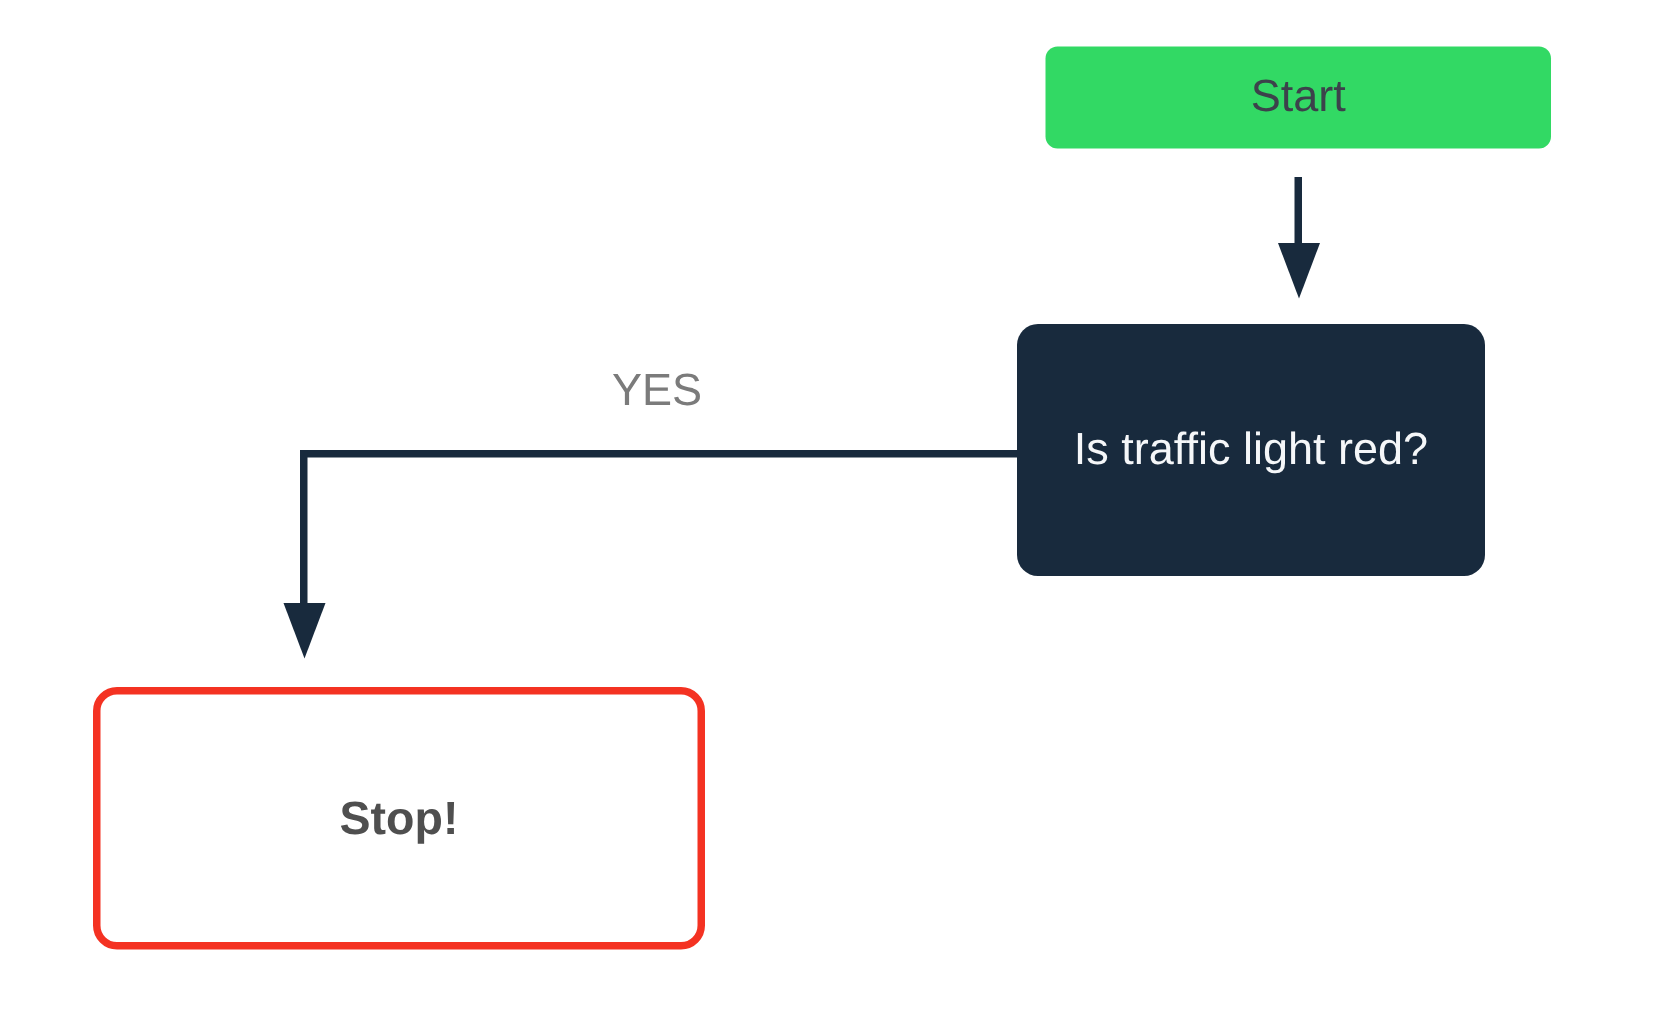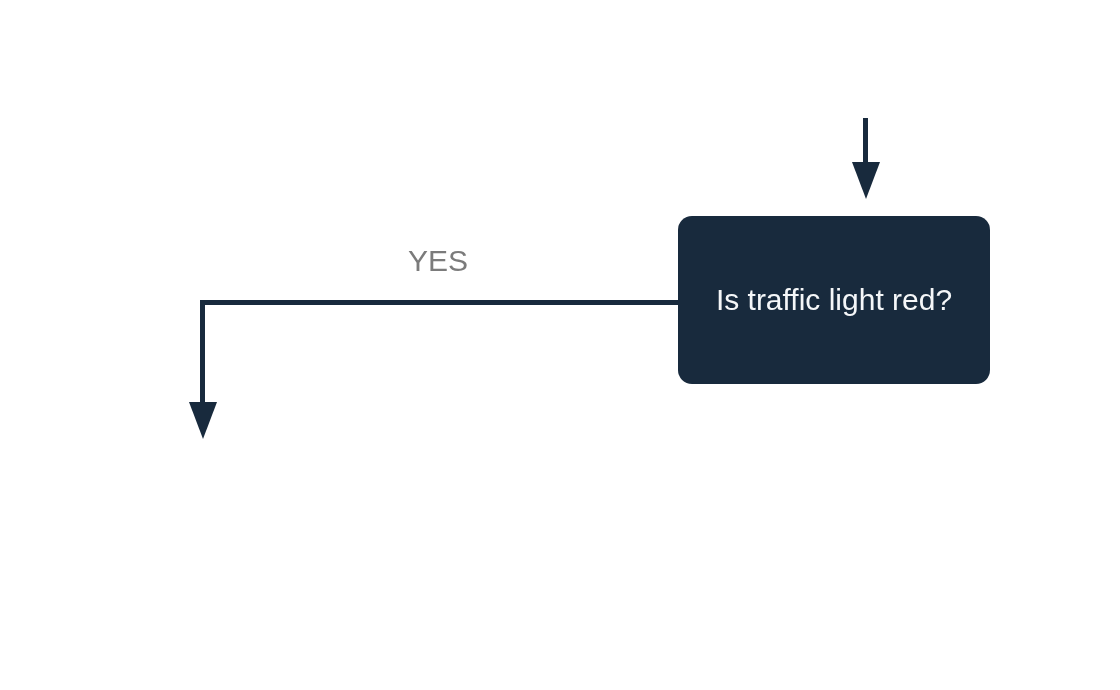--- a/index.html
+++ b/index.html
@@ -92,27 +92,33 @@
     text-align: right;
     font-size: 30px;
     color: var(--edge-label);
   }
 </style>
 </head>
 <body>
 
 <div class="canvas">
 
+  <div class="node node-start">
+    <span>Start</span>
+  </div>
 
   <div class="seg seg-start-v"></div>
   <div class="head-down head-start"></div>
 
   <div class="node node-decision">
     <span>Is traffic light red?</span>
   </div>
 
   <div class="edge-label">YES</div>
   <div class="seg seg-yes-h"></div>
   <div class="seg seg-yes-v"></div>
   <div class="head-down head-yes"></div>
 
+  <div class="node node-stop">
+    <span>Stop!</span>
+  </div>
 
 </div>
 
 </body></html>

